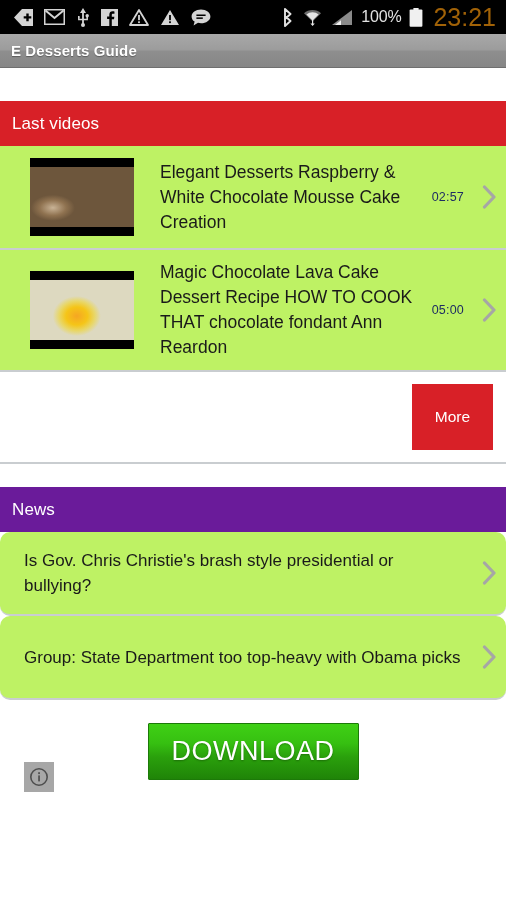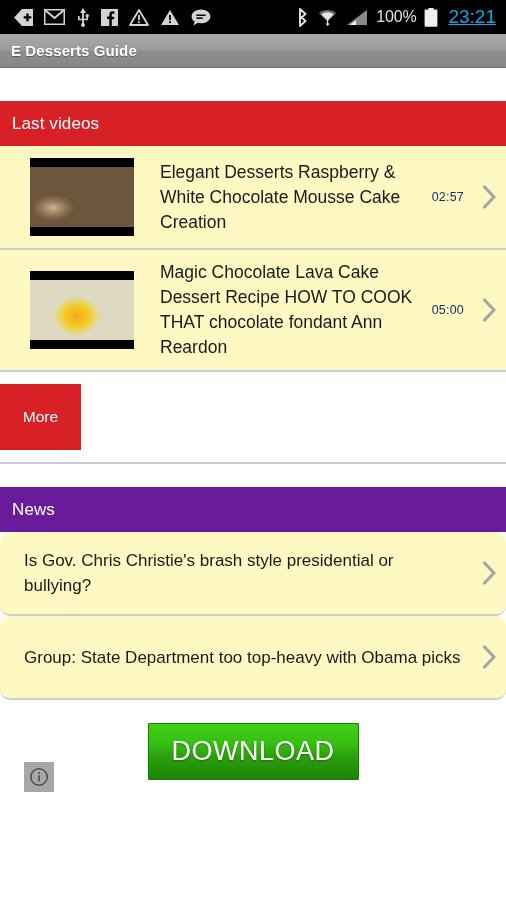--- a/index.html
+++ b/index.html
@@ -28,26 +28,25 @@
   .sb-icon { display: inline-flex; align-items: center; justify-content: center; }
   .sb-icon svg { display: block; }
   .sb-pct {
     font-size: 16px;
     font-weight: normal;
     color: #e2e2e2;
     letter-spacing: -0.2px;
     font-family: "Liberation Sans", sans-serif;
   }
   .sb-clock {
-    font-size: 19px;
-    color: #0ea5e9;
+    font-size: 25px;
+    color: #a16207;
     letter-spacing: 0px;
     padding-left: 2px;
     font-family: "Liberation Sans", sans-serif;
-    text-decoration: underline;
   }
 
   
   .actionbar {
     height: 34px;
     width: 100%;
     background: linear-gradient(to bottom, #a8a8a8 0%, #9c9c9c 48%, #8e8e8e 52%, #868686 100%);
     border-bottom: 1px solid #6f6f6f;
     display: flex;
     align-items: center;
@@ -79,21 +78,21 @@
     font-size: 17px;
     letter-spacing: 0.1px;
   }
   .section-header.red { background: #d82027; }
   .section-header.purple { background: #6a1b9a; }
 
   
   .row {
     display: flex;
     align-items: center;
-    background: #fef9c3;
+    background: #bef264;
     border-bottom: 2px solid #c9cdd0;
     padding: 10px 0;
   }
   .row.video { min-height: 104px; }
   .row.news { min-height: 84px; padding: 14px 0; border-radius: 10px; }
 
   .thumb-wrap {
     flex: 0 0 auto;
     width: 104px;
     margin-left: 30px;
@@ -162,20 +161,21 @@
     display: flex;
     align-items: center;
     justify-content: center;
   }
   .chev svg { display: block; }
 
   
   .more-area {
     background: #ffffff;
     display: flex;
+    justify-content: flex-end;
     align-items: center;
     padding: 9px 13px 9px 0;
     height: 92px;
     border-bottom: 2px solid #c9cdd0;
   }
   .more-btn {
     width: 81px;
     height: 66px;
     display: flex;
     align-items: center;

